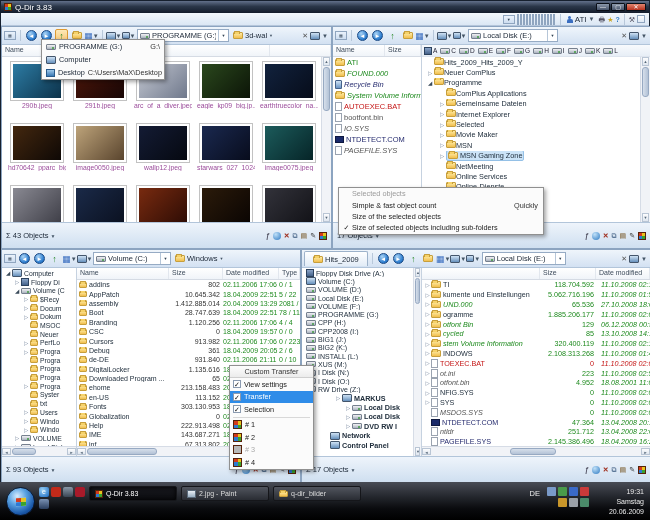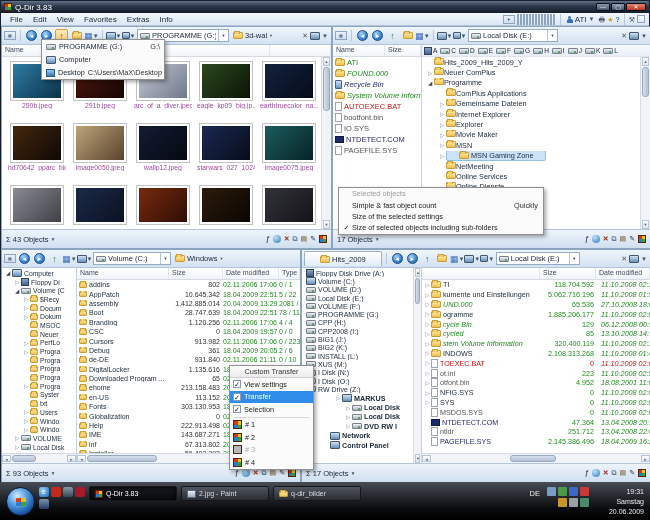--- a/index.html
+++ b/index.html
@@ -31,21 +31,21 @@
 .mini{font-size:6px;color:#456}
 .glyph{font-size:7px;line-height:9px}
 
 .pane{position:absolute;border:1px solid #8ca4c0;background:#fff;display:flex;flex-direction:column}
 #tl{left:0;top:25px;width:331px;height:223px}
 #tr{left:331px;top:25px;width:319px;height:223px}
 #bl{left:0;top:248px;width:300px;height:234px}
 #br{left:300px;top:248px;width:350px;height:234px}
 .ptoolbar{height:18px;flex:none;background:linear-gradient(#eff5fb,#d3e1f2);border-bottom:1px solid #b2c5da;display:flex;align-items:center;gap:2px;padding:0 2px;white-space:nowrap}
 .pbody{flex:1;display:flex;position:relative;overflow:hidden;background:#fff}
-.pstatus{height:19px;flex:none;background:linear-gradient(#eef4fb,#cfdff0);border-top:1px solid #b2c5da;display:flex;align-items:center;padding:0 4px;font-size:7.5px;color:#1a2635}
+.pstatus{height:26px;flex:none;background:linear-gradient(#eef4fb,#cfdff0);border-top:1px solid #b2c5da;display:flex;align-items:center;padding:0 4px;font-size:7.5px;color:#1a2635}
 .pstatus .sdrop{font-size:5px;color:#456;margin-left:2px}
 .sicons{margin-left:auto;display:flex;align-items:center;gap:3px}
 .sicons span{font-size:7px;line-height:10px}
 .si-f{color:#556;font-style:italic;font-weight:bold}
 .si-globe{width:8px;height:8px;border-radius:50%;background:radial-gradient(circle at 35% 30%,#bfe0f8,#2f7ac2)}
 .si-x{color:#a03020;font-weight:bold}
 .si-copy{color:#35547a}
 .si-paste{color:#7a5a2a}
 .si-pen{color:#333}
 
@@ -60,52 +60,52 @@
 .drivei{width:10px;height:6px;border:1px solid #76808e;border-radius:1px;background:linear-gradient(#f2f2f4,#a9b2bf);flex:none;position:relative}
 .drivei:after{content:"";position:absolute;right:1px;top:2px;width:2px;height:2px;border-radius:50%;background:#3e9a3e}
 .floppyi{width:8px;height:8px;background:linear-gradient(#8aa4c8,#45628a);border:1px solid #2c425e;flex:none}
 .combo{height:13px;background:#fff;border:1px solid #96abc4;display:flex;align-items:center;padding-left:2px;font-size:7.5px;color:#1a2635}
 .combo .clabel{margin:0 2px;overflow:hidden;white-space:nowrap}
 .combo .da{width:10px;align-self:stretch;background:linear-gradient(#f0f6fc,#cad deee),linear-gradient(#f0f6fc,#cfe0f2);border-left:1px solid #b6c6d8;font-size:4px;color:#345;display:flex;align-items:center;justify-content:center}
 .crumb{display:flex;align-items:center;gap:2px;padding:0 2px;font-size:7.5px;color:#1a2635}
 .ca{font-size:4px;color:#456}
 .tbright{margin-left:auto;display:flex;align-items:center;gap:2px;padding-right:1px}
 .xclose{color:#555;font-size:7px}
-.ftab{display:flex;align-items:center;gap:2px;height:15px;padding:0 15px;background:linear-gradient(#fff,#e2ecf7);border:1px solid #9db2ca;border-bottom:none;border-radius:2px 2px 0 0;font-size:7.5px;color:#1a2635}
+.ftab{display:flex;align-items:center;gap:2px;height:15px;padding:0 8px;background:linear-gradient(#fff,#e2ecf7);border:1px solid #9db2ca;border-bottom:none;border-radius:2px 2px 0 0;font-size:7.5px;color:#1a2635}
 
 .colhdr{height:12px;flex:none;display:flex;background:linear-gradient(#ffffff,#f0f4f9);border-bottom:1px solid #d5dbe4;color:#3e4c5c;font-size:7px}
 .colhdr .col{padding:1px 3px;border-right:1px solid #e2e7ee;overflow:hidden;white-space:nowrap}
 .lrow{height:11px;display:flex;align-items:center;font-size:7.5px;white-space:nowrap;overflow:hidden;padding-left:2px}
 .file{width:7px;height:9px;background:#fff;border:1px solid #9aa3b0;flex:none}
 .dosic{width:9px;height:7px;background:#1a2a6a;border:1px solid #0e1840;flex:none}
 .binic{width:7px;height:9px;background:linear-gradient(#cfe2f4,#6a94c4);border:1px solid #46628a;border-radius:1px 1px 0 0;flex:none}
 .gap{width:2px;flex:none}
 .c-green{color:#1e8a1e}.c-greeni{color:#1e8a1e;font-style:italic}
 .c-navyi{color:#252b6e;font-style:italic}.c-navy{color:#252b6e}
-.c-red{color:#c41414}.c-gray{color:#555}.c-grayi{color:#555;}
+.c-red{color:#c41414}.c-gray{color:#555}.c-grayi{color:#555;font-style:italic}
 .c-dark{color:#22303e}
 
 #tl-thumbs{position:absolute;left:0;top:12px;right:10px;bottom:0;overflow:hidden;display:grid;grid-template-columns:repeat(5,63px);grid-auto-rows:54px;row-gap:8px;padding:4px 0 0 6px}
 .tcell{width:58px}
 .timg{width:54px;height:40px;margin:0 auto;border:1px solid #c2c2c2;box-shadow:inset 0 0 0 2px #fff}
 .tlabel{text-align:center;font-size:6.8px;color:#9a4a9a;overflow:hidden;white-space:nowrap;margin-top:1px}
 
 .vsb{position:absolute;right:0;top:0;bottom:0;width:10px;background:#f1f3f7;border-left:1px solid #d6dce6}
 .vsb .ar{position:absolute;left:1px;right:1px;height:9px;background:linear-gradient(#fdfdfe,#dfe6ef);border:1px solid #b9c5d4;color:#567;font-size:4px;text-align:center;line-height:8px}
 .vsb .ar.dn{bottom:0;top:auto}
 .vsb .th{position:absolute;left:1px;right:1px;border-radius:3px;background:linear-gradient(90deg,#d6dfeb,#b3c2d6);border:1px solid #97a9c2}
 .hsb{position:absolute;left:0;right:0;bottom:0;height:10px;background:#f1f3f7;border-top:1px solid #d6dce6}
 .hsb .ar{position:absolute;top:1px;bottom:1px;width:9px;background:linear-gradient(#fdfdfe,#dfe6ef);border:1px solid #b9c5d4;color:#567;font-size:4px;text-align:center;line-height:7px}
 .hsb .ar.rt{right:0}
 .hsb .th{position:absolute;top:1px;bottom:1px;border-radius:3px;background:linear-gradient(#d6dfeb,#b3c2d6);border:1px solid #97a9c2}
 
 .trow{display:flex;align-items:center;white-space:nowrap;overflow:hidden}
 .ex{width:8px;flex:none;font-size:5.5px;color:#7a8aa0;text-align:center}
 .ex.open{color:#3a4a5a}
-.sel{background:#cbe3f7;border:1px solid #94c0e6;border-radius:2px;padding:0 12px;display:flex;align-items:center}
+.sel{background:#cbe3f7;border:1px solid #94c0e6;border-radius:2px;padding:0 1px;display:flex;align-items:center}
 
 .tr-list{width:89px;flex:none;border-right:1px solid #c6d2e0;display:flex;flex-direction:column;overflow:hidden}
 .tr-tree{flex:1;position:relative;overflow:hidden}
 .dbar{height:12px;display:flex;align-items:center;gap:1px;padding:0 2px;background:linear-gradient(#f8fafd,#e7eef6);border-bottom:1px solid #dde4ee;font-size:6.5px;color:#223}
 .dbar .ditem{display:flex;align-items:center;gap:1px;margin-right:2px}
 #tr-treerows{position:absolute;left:0;top:12px;right:9px;bottom:0;overflow:hidden}
 #tr-treerows .trow{height:10.4px;font-size:7.3px}
 
 .bl-tree{width:75px;flex:none;border-right:1px solid #c6d2e0;position:relative;overflow:hidden}
 #bl-treerows{position:absolute;left:0;top:1px;right:0;bottom:10px;overflow:hidden}
@@ -173,21 +173,20 @@
         <i></i>
         <i></i>
       </span>
     <span>Q-Dir 3.83</span>
     <span class="tspacer"></span>
     <span class="wbtn">—</span>
     <span class="wbtn">▢</span>
     <span class="wbtn close">✕</span>
   </div>
   <div id="menurow">
-    <span class="mleft" id="menuleft"><span class="mitem">File</span><span class="mitem">Edit</span><span class="mitem">View</span><span class="mitem">Favorites</span><span class="mitem">Extras</span><span class="mitem">Info</span></span>
     <span id="menuright">
       <span class="sqdd">▼</span>
       <span id="sqrow"><span class="sq" style="margin-right: 1px;"></span><span class="sq" style="margin-right: 1px;"></span><span class="sq" style="margin-right: 1px;"></span><span class="sq" style="margin-right: 1px;"></span><span class="sq" style="margin-right: 1px;"></span><span class="sq" style="margin-right: 1px;"></span><span class="sq" style="margin-right: 1px;"></span><span class="sq" style="margin-right: 1px;"></span><span class="sq" style="margin-right: 1px;"></span><span class="sq" style="margin-right: 1px;"></span><span class="sq" style="margin-right: 1px;"></span><span class="sq" style="margin-right: 1px;"></span><span class="sq" style="margin-right: 1px;"></span></span>
       <span class="tsep"></span>
       <span class="userbtn">
         <span class="person"></span>
         <span>ATI</span>
         <span class="mini">▼</span>
       </span>
       <span class="glyph" style="color:#556">🖶</span>
@@ -498,21 +497,21 @@
             <div class="trow" style="padding-left: 16px;">
               <span class="ex">▷</span>
               <span><span class="fold"></span><span class="gap"></span><span class="c-dark">Gemeinsame Dateien</span></span>
             </div>
             <div class="trow" style="padding-left: 16px;">
               <span class="ex">▷</span>
               <span><span class="fold"></span><span class="gap"></span><span class="c-dark">Internet Explorer</span></span>
             </div>
             <div class="trow" style="padding-left: 16px;">
               <span class="ex">▷</span>
-              <span><span class="fold"></span><span class="gap"></span><span class="c-dark">Explorer</span></span>
+              <span><span class="fold"></span><span class="gap"></span><span class="c-dark">Selected</span></span>
             </div>
             <div class="trow" style="padding-left: 16px;">
               <span class="ex">▷</span>
               <span><span class="fold"></span><span class="gap"></span><span class="c-dark">Movie Maker</span></span>
             </div>
             <div class="trow" style="padding-left: 16px;">
               <span class="ex">▷</span>
               <span><span class="fold"></span><span class="gap"></span><span class="c-dark">MSN</span></span>
             </div>
             <div class="trow" style="padding-left: 16px;">
@@ -1182,21 +1181,21 @@
                 <span class="c-dark">ogramme</span>
               </span>
               <span class="cell" style="width: 56px; text-align: right; padding-right: 3px; color: rgb(30, 138, 30);">1.885.206.177</span>
               <span class="cell" style="flex: 1 1 0%; padding-left: 4px; color: rgb(30, 138, 30); font-style: italic;">11.10.2008 02:04</span>
             </div>
             <div class="lrow">
               <span class="arrowcol">▷</span>
               <span class="cell" style="width: 110px; display: flex; align-items: center;">
                 <span class="fold"></span>
                 <span class="gap"></span>
-                <span class="c-greeni">cycle Bin</span>
+                <span class="c-greeni">otfont Bin</span>
               </span>
               <span class="cell" style="width: 56px; text-align: right; padding-right: 3px; color: rgb(30, 138, 30);">129</span>
               <span class="cell" style="flex: 1 1 0%; padding-left: 4px; color: rgb(30, 138, 30); font-style: italic;">06.12.2008 00:54</span>
             </div>
             <div class="lrow">
               <span class="arrowcol">▷</span>
               <span class="cell" style="width: 110px; display: flex; align-items: center;">
                 <span class="fold"></span>
                 <span class="gap"></span>
                 <span class="c-greeni">cycled</span>
@@ -1365,21 +1364,21 @@
         <span>Selected objects</span>
     </div>
     <div id="pp-selected-items">
         <div class="prow">
           <span class="chk"></span>
           <span>Simple &amp; fast object count</span>
           <span class="rgt">Quickly</span>
         </div>
         <div class="prow">
           <span class="chk"></span>
-          <span>Size of the selected settings</span>
+          <span>Size of the selected objects</span>
         </div>
         <div class="prow">
           <span class="chk">✓</span>
           <span>Size of selected objects including sub-folders</span>
         </div>
       </div>
   </div>
 
   <div class="popup" id="pp-transfer">
     <div class="ptitle">Custom Transfer</div>

